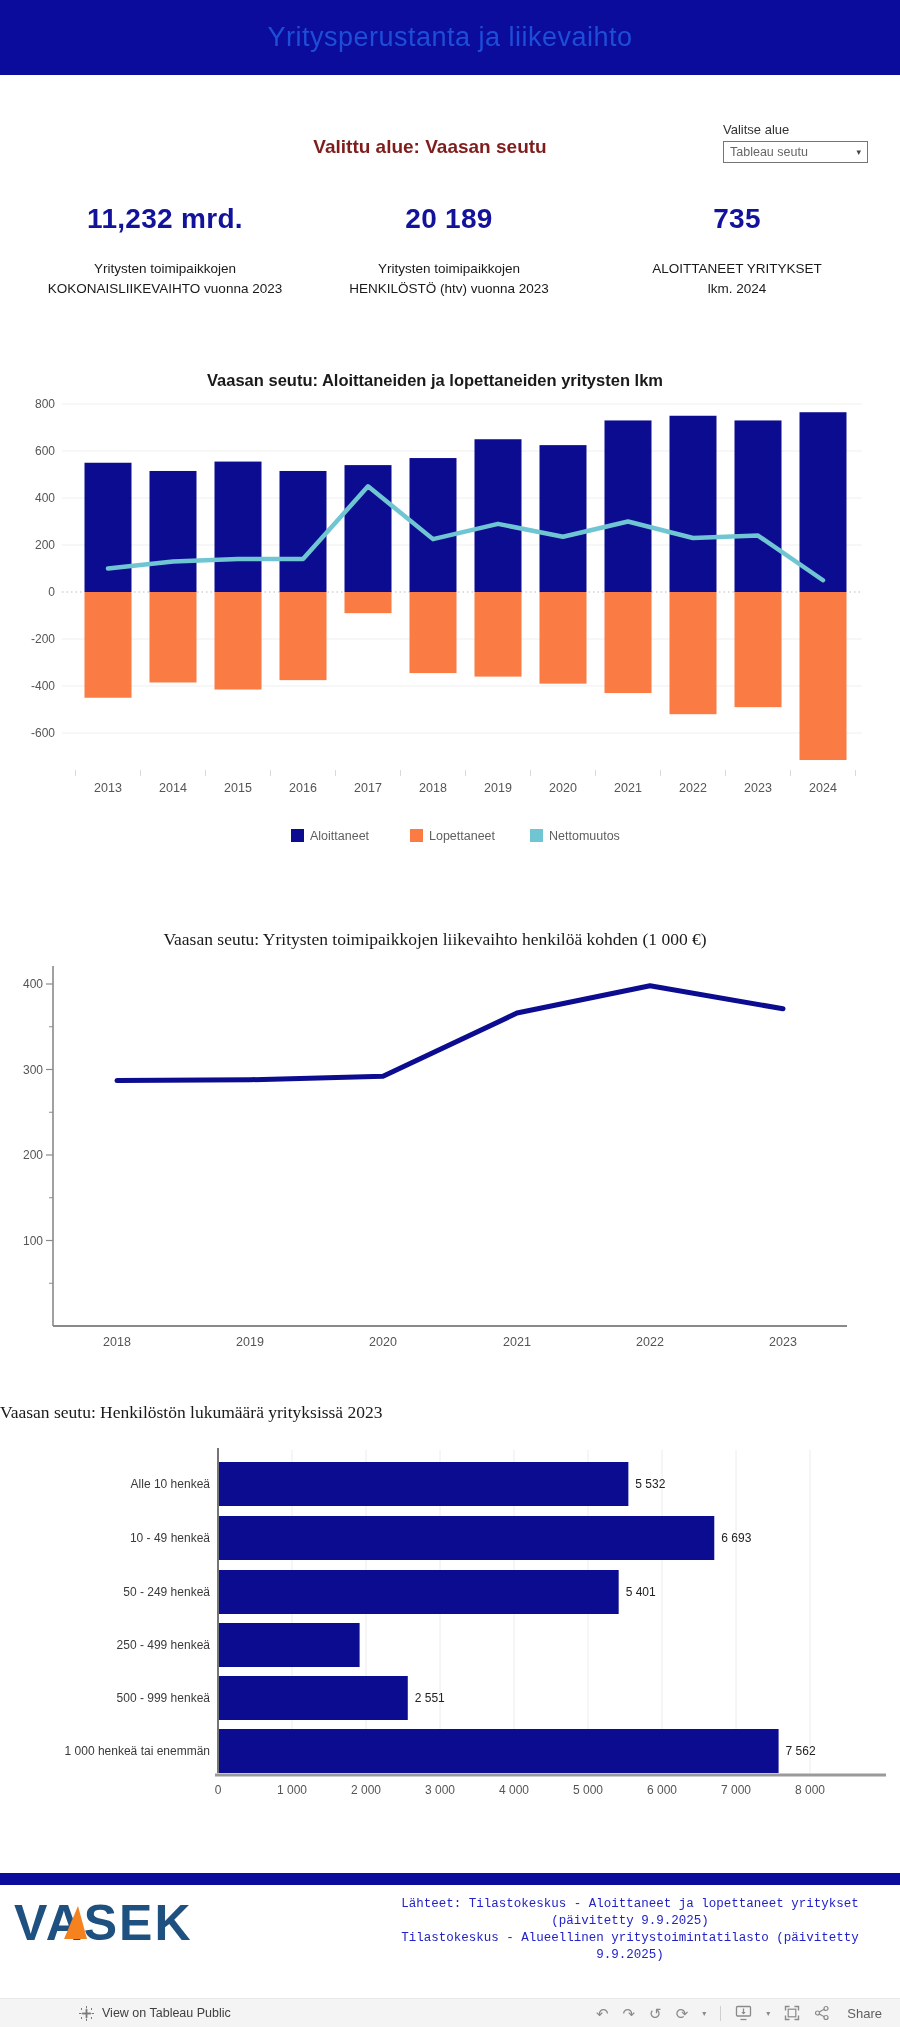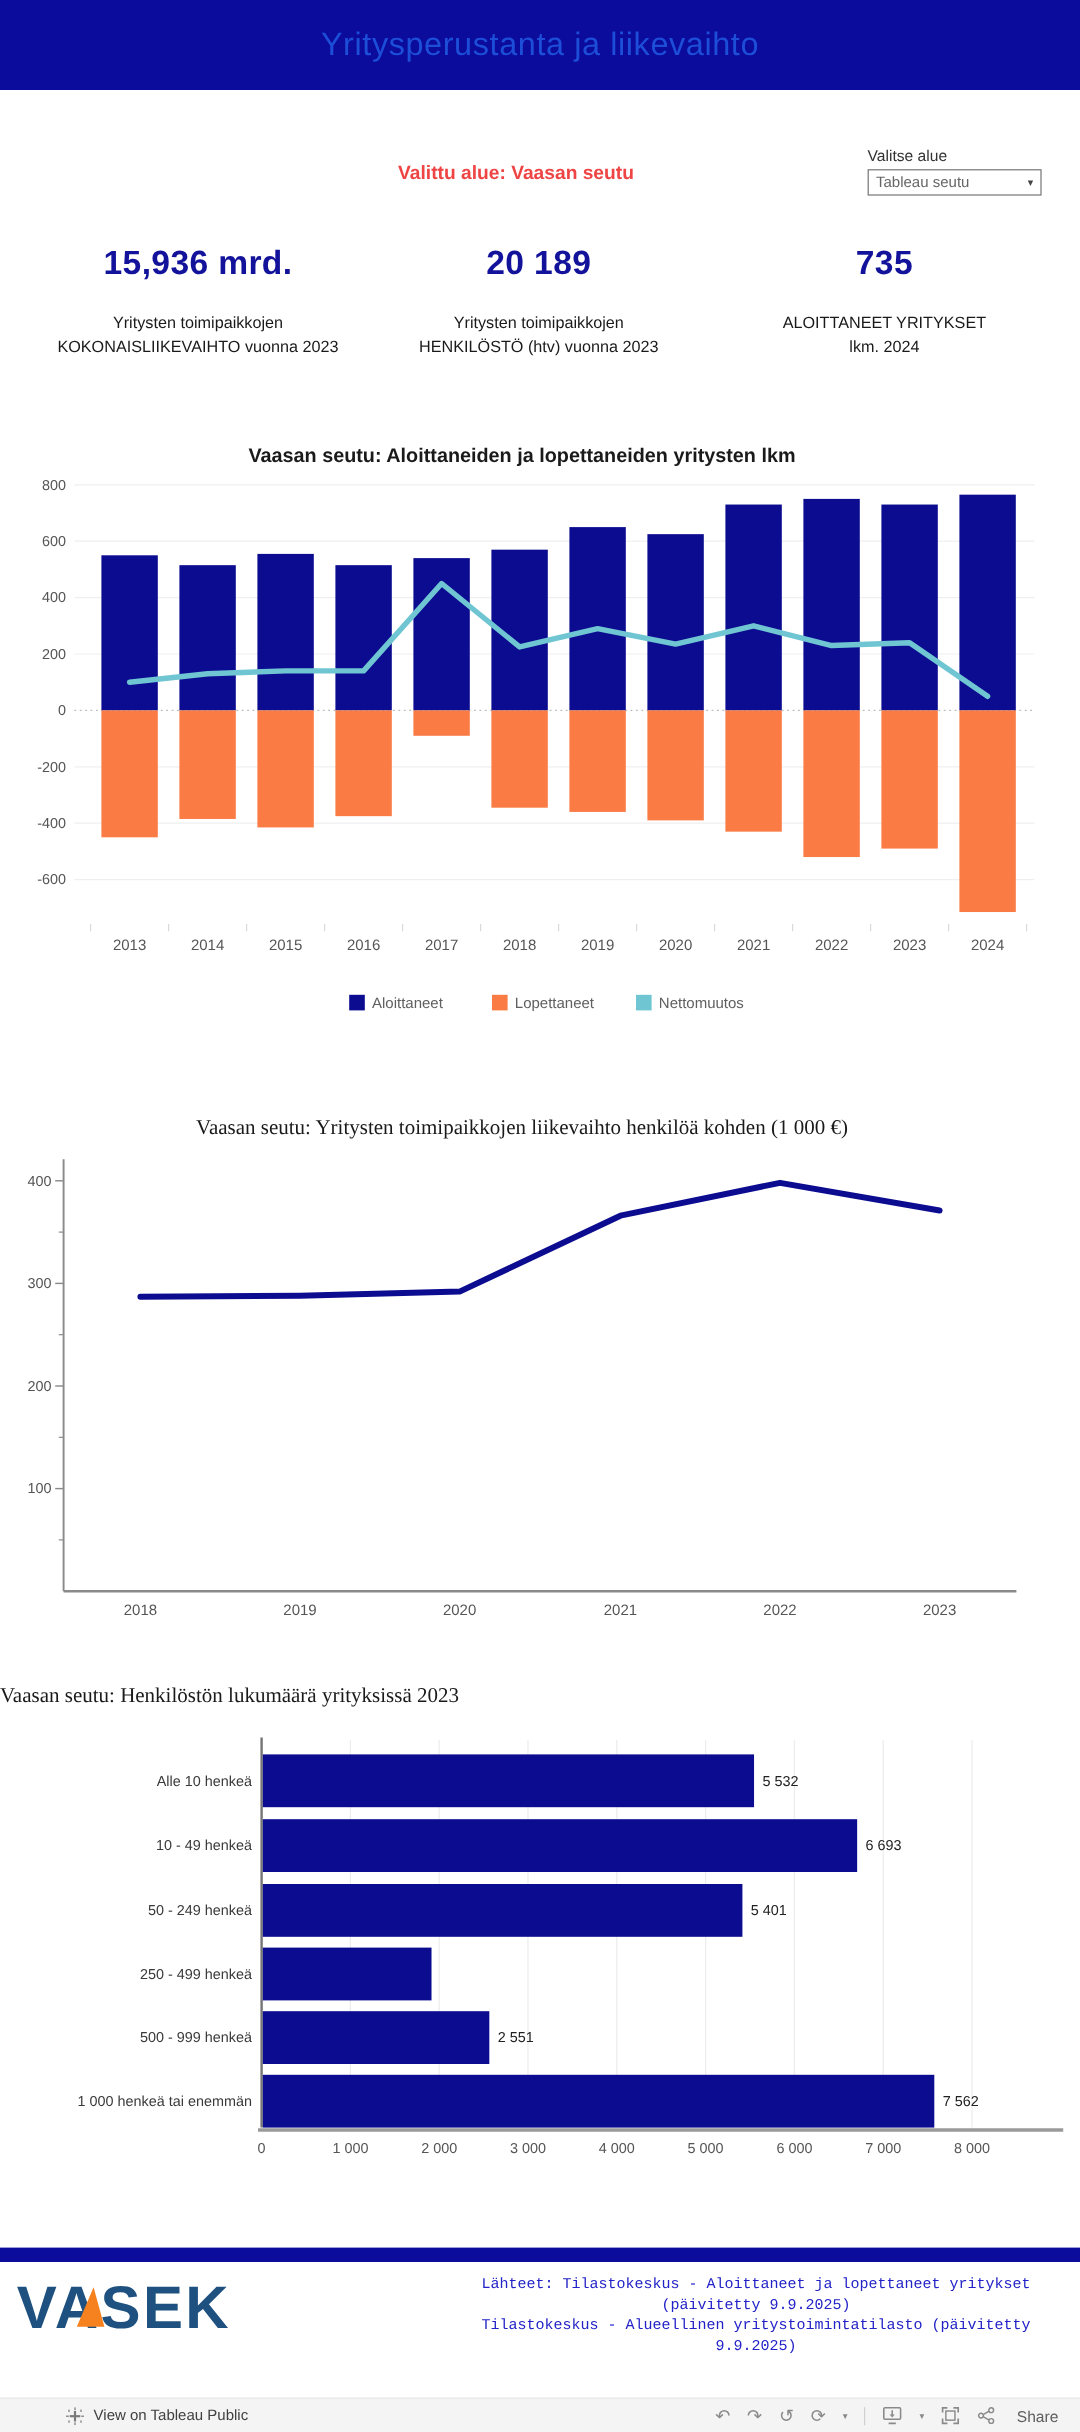--- a/index.html
+++ b/index.html
@@ -6,22 +6,22 @@
   #canvas{position:relative;width:900px;height:2027px;background:#fff;overflow:hidden;
           font-family:"Liberation Sans",sans-serif;}
   .abs{position:absolute;}
 
   
   #hdr{left:0;top:0;width:900px;height:75px;background:#0B0B9C;}
   #hdr-title{left:0;top:0;width:900px;height:75px;line-height:75px;text-align:center;
              color:#1d4ed8;font-size:27px;font-weight:400;letter-spacing:.5px;}
 
   
-  #valittu{left:180px;top:136px;width:500px;text-align:center;color:#ef4444;
-           font-size:16px;font-weight:700;}
+  #valittu{left:180px;top:136px;width:500px;text-align:center;color:#7f1d1d;
+           font-size:19px;font-weight:700;}
   #dd-label{left:723px;top:122px;font-size:13px;color:#333;}
   #dd-box{left:723px;top:141px;width:145px;height:22px;border:1px solid #757575;background:#fff;
           display:flex;align-items:center;justify-content:space-between;padding:0 6px;box-sizing:border-box;cursor:pointer;}
   #dd-box .val{font-size:12.5px;color:#666;}
   #dd-box .car{font-size:9px;color:#444;}
 
   
   .kpi{top:203px;width:300px;text-align:center;}
   .kpi .num{font-size:28px;font-weight:700;color:#12129B;letter-spacing:.3px;}
   .kpi .lbl{margin-top:24px;font-size:13.5px;color:#1a1a1a;line-height:20px;}
@@ -36,21 +36,21 @@
 
   svg text{font-family:"Liberation Sans",sans-serif;}
 
   
   #divider{left:0;top:1873px;width:900px;height:12px;background:#0B0B9C;}
   #sources{left:390px;top:1896px;width:480px;text-align:center;color:#2222C8;
            font-family:Liberation Mono, monospace;font-size:12.5px;line-height:17px;}
 
   
   #tbar{left:0;top:1998px;width:900px;height:29px;background:#F4F4F4;border-top:1px solid #E8E8E8;
-        box-sizing:border-box;display:flex;align-items:center;}
+        box-sizing:border-box;display:flex;align-items:center;padding-left:24px;}
   #tbar .left{display:flex;align-items:center;margin-left:55px;gap:8px;}
   #tbar .vtext{font-size:12.5px;color:#404040;}
   #tbar .right{margin-left:auto;margin-right:18px;display:flex;align-items:center;gap:14px;color:#6e6e6e;}
   .ticon{font-size:15px;color:#8a8a8a;cursor:pointer;line-height:1;}
   .tcaret{font-size:8px;color:#8a8a8a;cursor:pointer;}
   .tsep{width:1px;height:15px;background:#cfcfcf;}
   .share-grp{display:flex;align-items:center;gap:17px;cursor:pointer;}
   .share-txt{font-size:13px;color:#5f5f5f;}
 </style>
 </head>
@@ -62,21 +62,21 @@
   <div class="abs" id="hdr-title">Yritysperustanta ja liikevaihto</div>
 
   <div class="abs" id="valittu">Valittu alue: Vaasan seutu</div>
   <div class="abs" id="dd-label">Valitse alue</div>
   <div class="abs" id="dd-box">
     <span class="val">Tableau seutu</span>
     <span class="car">▾</span>
   </div>
 
   <div class="abs kpi" id="kpi0">
-    <div class="num">15,936 mrd.</div>
+    <div class="num">11,232 mrd.</div>
     <div class="lbl"><span>Yritysten toimipaikkojen</span><br>
     <span>KOKONAISLIIKEVAIHTO vuonna 2023</span></div>
   </div>
   <div class="abs kpi" id="kpi1">
     <div class="num">20 189</div>
     <div class="lbl"><span>Yritysten toimipaikkojen</span><br>
     <span>HENKILÖSTÖ (htv) vuonna 2023</span></div>
   </div>
   <div class="abs kpi" id="kpi2">
     <div class="num">735</div>

